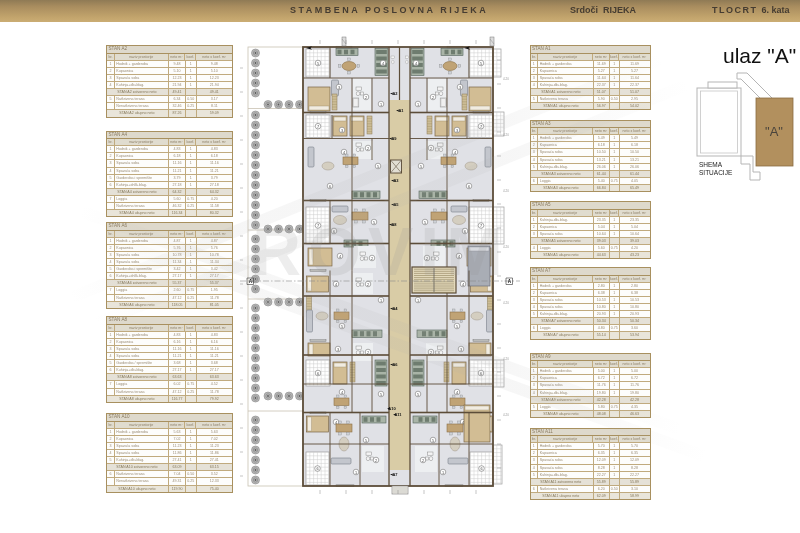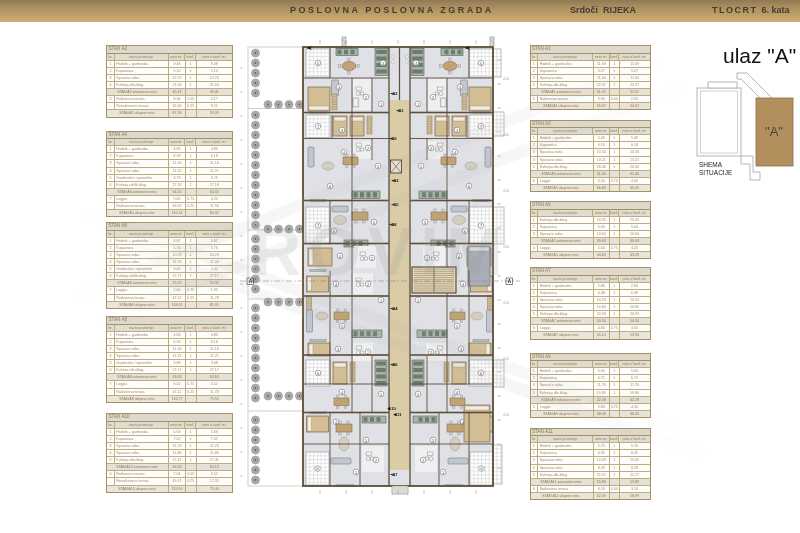--- a/index.html
+++ b/index.html
@@ -38,21 +38,21 @@
 .swoosh{position:absolute;width:640px;height:12px;
         background:linear-gradient(to right,rgba(170,170,170,0),rgba(170,170,170,0.10) 25%,rgba(170,170,170,0.10) 70%,rgba(170,170,170,0));
         transform:rotate(-22deg);transform-origin:left center;}
 .swoosh.rev{transform:rotate(20deg);}
 
 #wm{position:absolute;left:252px;top:212px;width:360px;font-size:68px;font-weight:bold;
     color:rgba(150,150,150,0.17);font-family:"Liberation Sans",sans-serif;letter-spacing:7px;}
 </style></head><body>
 
 <div id="hdr">
-<span class="t1">POSLOVNA POSLOVNA ZGRADA</span>
+<span class="t1">STAMBENA POSLOVNA RIJEKA</span>
 <span class="t2">Srdoči&nbsp;&nbsp;RIJEKA</span>
 <span class="t3">TLOCRT <span style="letter-spacing:0">6. kata</span></span>
 </div>
 
 <svg class="abs" style="left:0;top:0" width="800" height="533" viewBox="0 0 800 533">
 
 <rect x="248" y="47" width="55" height="439" fill="#ffffff" stroke="#c9c2b2" stroke-width="0.8"></rect>
 <line x1="248" y1="108.5" x2="303" y2="108.5" stroke="#c9c2b2" stroke-width="0.8"></line>
 <line x1="248" y1="230" x2="303" y2="230" stroke="#c9c2b2" stroke-width="0.8"></line>
 <line x1="248" y1="299" x2="303" y2="299" stroke="#c9c2b2" stroke-width="0.8"></line>

